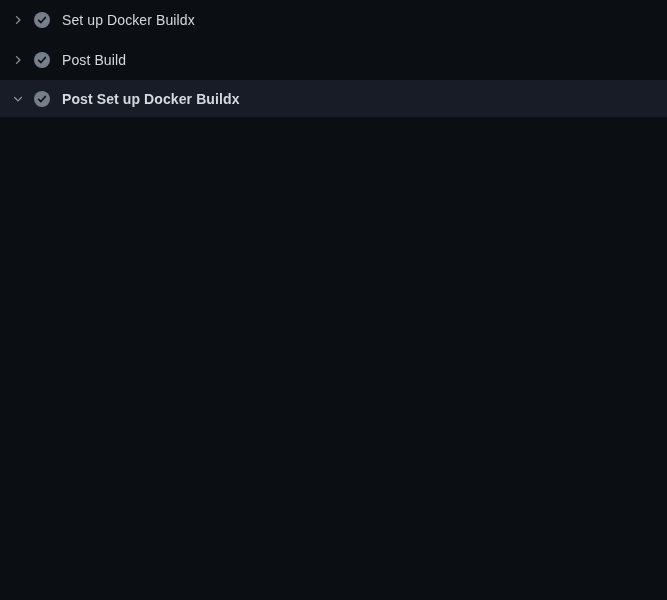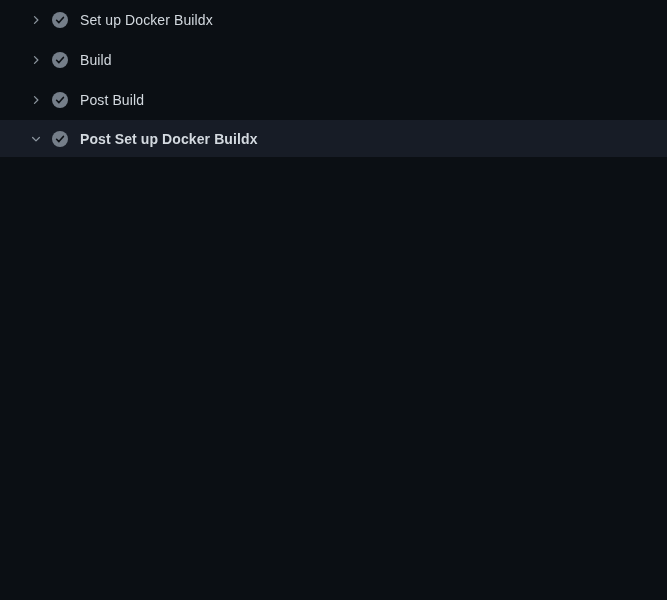--- a/index.html
+++ b/index.html
@@ -16,21 +16,21 @@
   *{box-sizing:border-box;margin:0;padding:0;}
   html,body{width:667px;height:600px;overflow:hidden;}
   body{
     background:var(--bg);
     font-family:"Liberation Sans","DejaVu Sans",sans-serif;
   }
   
   .steps{width:667px;}
   .step-row{
     display:flex;align-items:center;
-    height:40px;padding-left:30px;
+    height:40px;padding-left:12px;
     cursor:pointer;
   }
   .step-row.expanded{height:37px;background:var(--step-expanded-bg);font-weight:bold;}
   .chev{
     width:12px;height:12px;display:inline-flex;align-items:center;justify-content:center;
     color:var(--icon-grey);flex:0 0 auto;
   }
   .chev svg{display:block;}
   .step-row.expanded .chev svg{transform:rotate(90deg);}
   .check{width:16px;height:16px;margin-left:10px;flex:0 0 auto;}
@@ -72,62 +72,48 @@
     </span>
     <span class="check">
       <svg viewBox="0 0 16 16" width="16" height="16" aria-hidden="true">
         <circle cx="8" cy="8" r="8"></circle>
         <path d="M4.6 8.3 l2.3 2.3 4.5 -5.2" fill="none" stroke-width="1.6" stroke-linecap="round" stroke-linejoin="round"></path>
       </svg>
     </span>
     <span class="step-label">Set up Docker Buildx</span>
   </div>
 
+
   <div class="step-row">
     <span class="chev">
       <svg viewBox="0 0 16 16" width="12" height="12" aria-hidden="true">
         <path d="M6 3.5 L10.5 8 L6 12.5" fill="none" stroke="currentColor" stroke-width="1.7" stroke-linecap="round" stroke-linejoin="round"></path>
       </svg>
     </span>
     <span class="check">
       <svg viewBox="0 0 16 16" width="16" height="16" aria-hidden="true">
         <circle cx="8" cy="8" r="8"></circle>
         <path d="M4.6 8.3 l2.3 2.3 4.5 -5.2" fill="none" stroke-width="1.6" stroke-linecap="round" stroke-linejoin="round"></path>
       </svg>
     </span>
-    <span class="step-label">Build</span>
-  </div>
-
-  <div class="step-row">
+    <span class="step-label">Post Build</span>
+  </div>
+
+  <div class="step-row expanded">
     <span class="chev">
       <svg viewBox="0 0 16 16" width="12" height="12" aria-hidden="true">
         <path d="M6 3.5 L10.5 8 L6 12.5" fill="none" stroke="currentColor" stroke-width="1.7" stroke-linecap="round" stroke-linejoin="round"></path>
       </svg>
     </span>
     <span class="check">
       <svg viewBox="0 0 16 16" width="16" height="16" aria-hidden="true">
         <circle cx="8" cy="8" r="8"></circle>
         <path d="M4.6 8.3 l2.3 2.3 4.5 -5.2" fill="none" stroke-width="1.6" stroke-linecap="round" stroke-linejoin="round"></path>
       </svg>
     </span>
-    <span class="step-label">Post Build</span>
-  </div>
-
-  <div class="step-row expanded">
-    <span class="chev">
-      <svg viewBox="0 0 16 16" width="12" height="12" aria-hidden="true">
-        <path d="M6 3.5 L10.5 8 L6 12.5" fill="none" stroke="currentColor" stroke-width="1.7" stroke-linecap="round" stroke-linejoin="round"></path>
-      </svg>
-    </span>
-    <span class="check">
-      <svg viewBox="0 0 16 16" width="16" height="16" aria-hidden="true">
-        <circle cx="8" cy="8" r="8"></circle>
-        <path d="M4.6 8.3 l2.3 2.3 4.5 -5.2" fill="none" stroke-width="1.6" stroke-linecap="round" stroke-linejoin="round"></path>
-      </svg>
-    </span>
     <span class="step-label">Post Set up Docker Buildx</span>
   </div>
 </div>
 
 <div class="log" id="log">
   <div class="log-line plain">
     
     
   </div>
 

